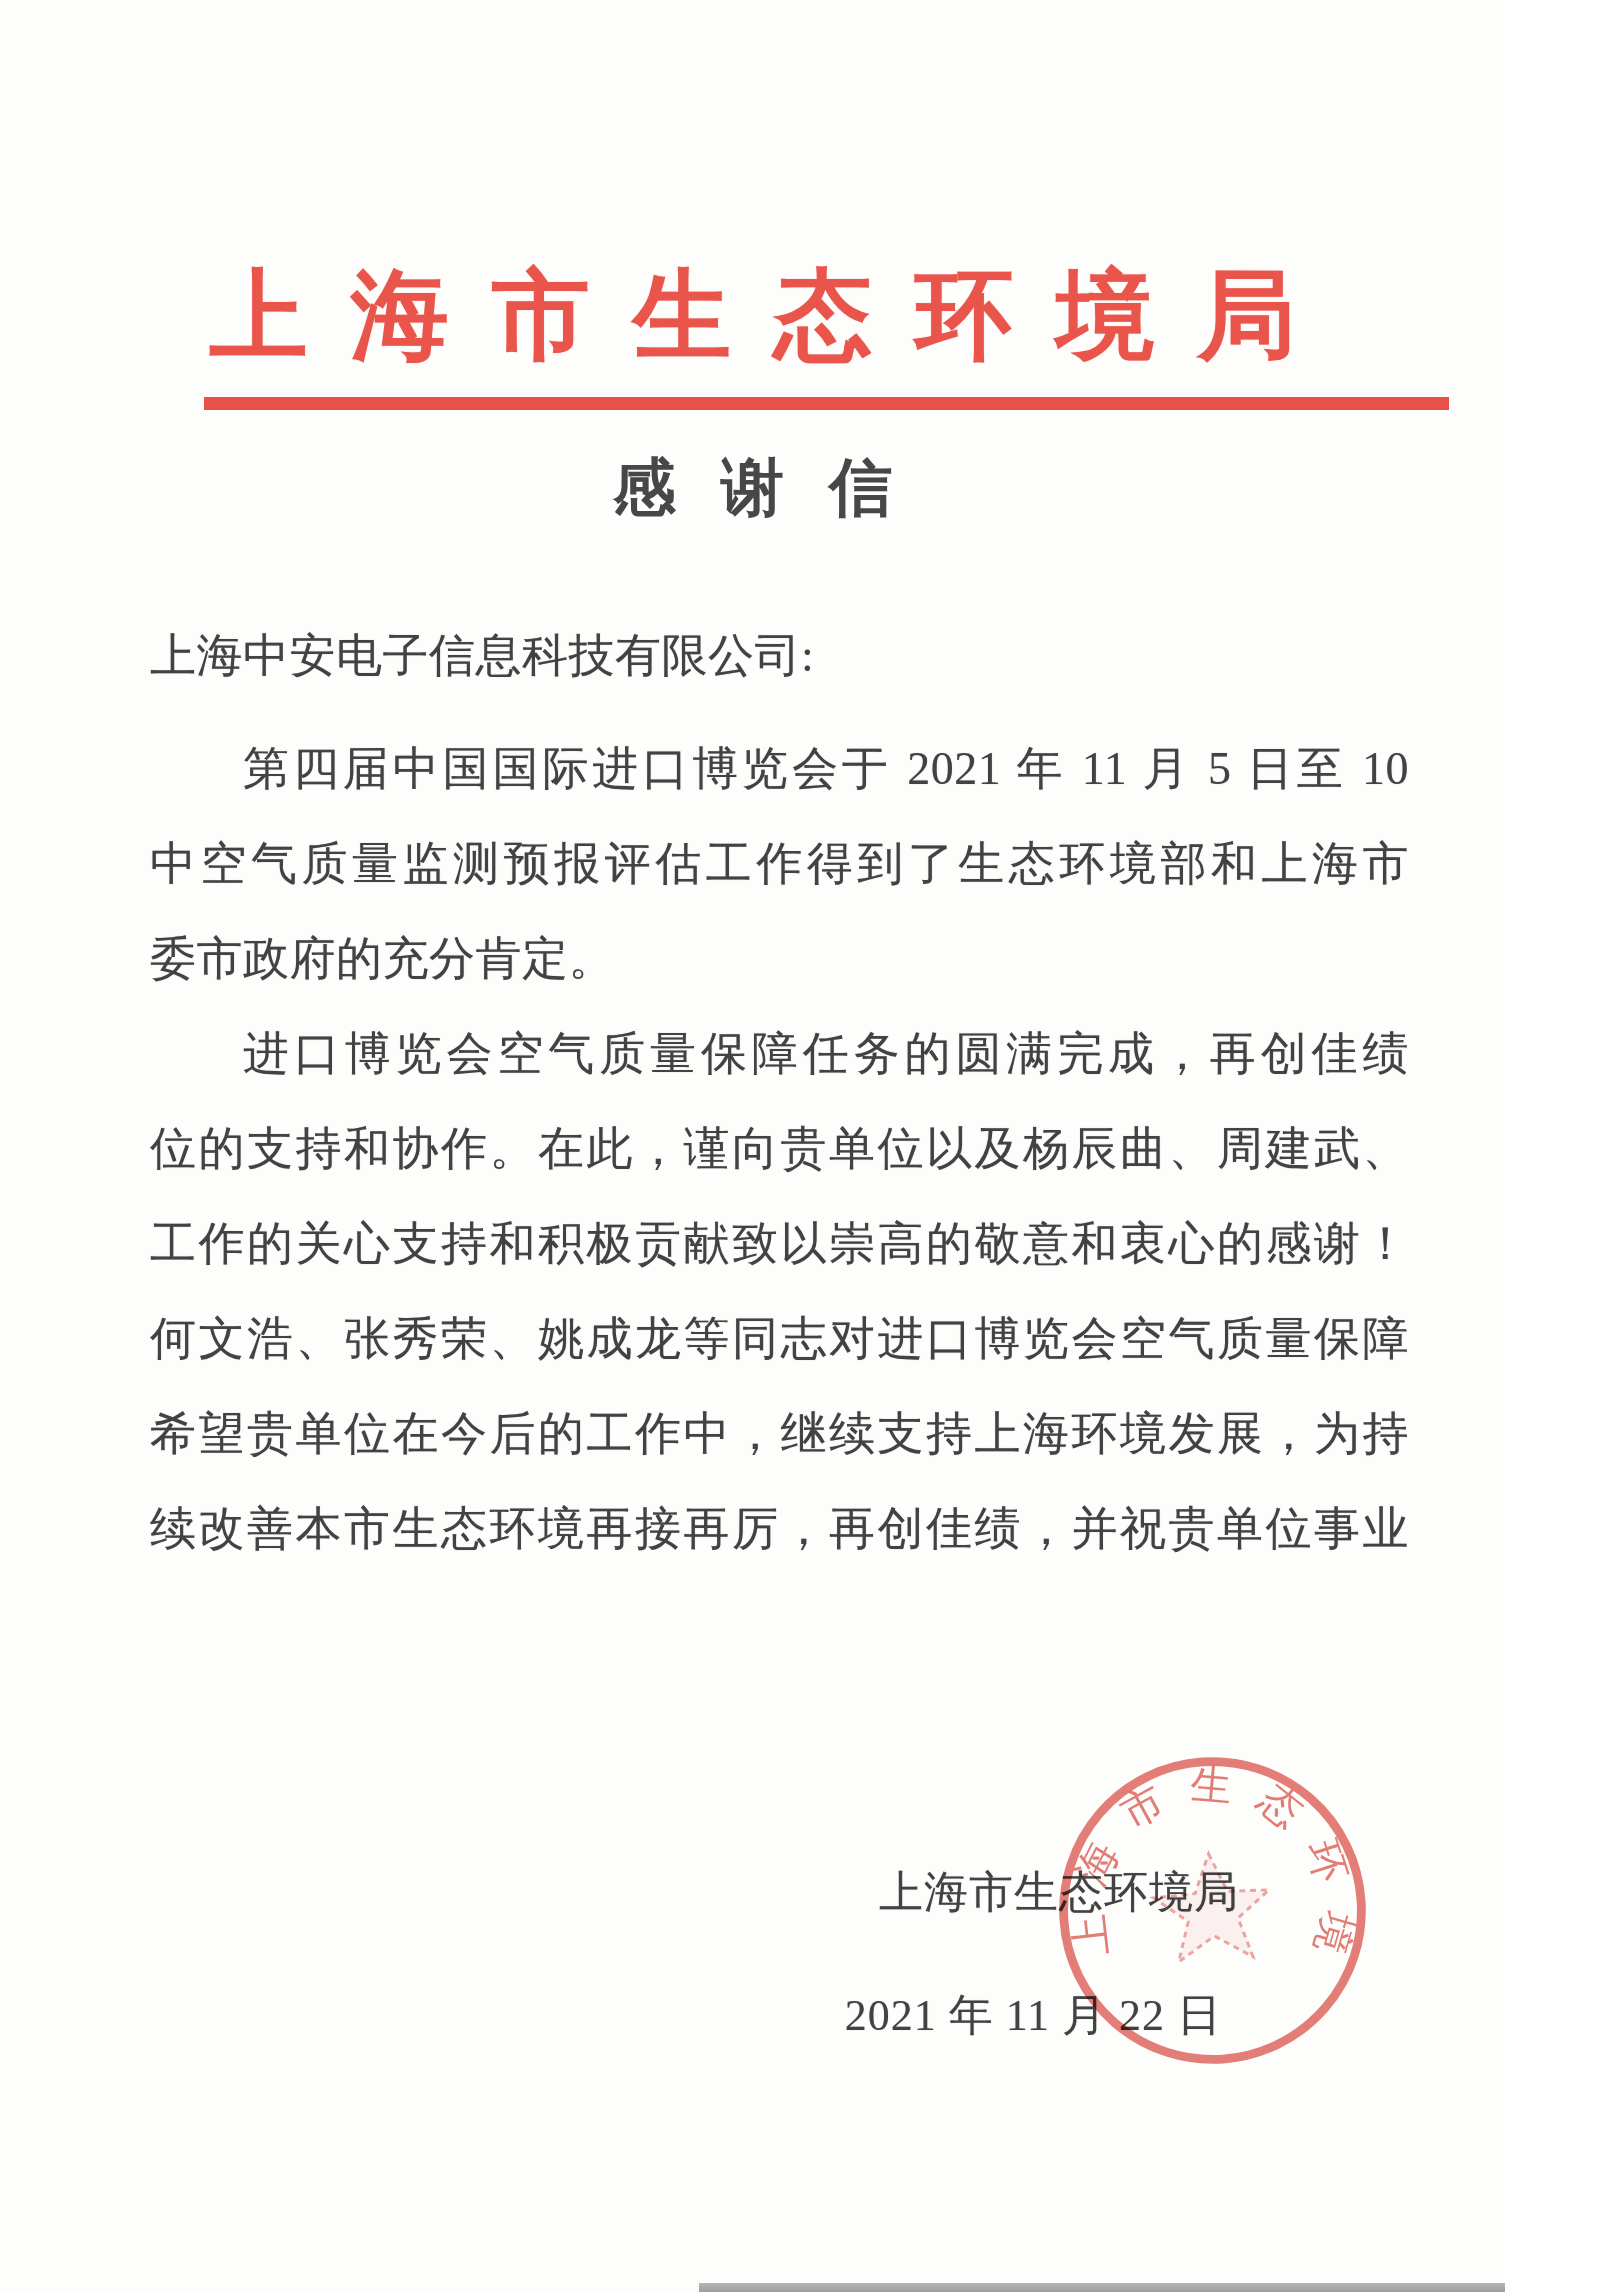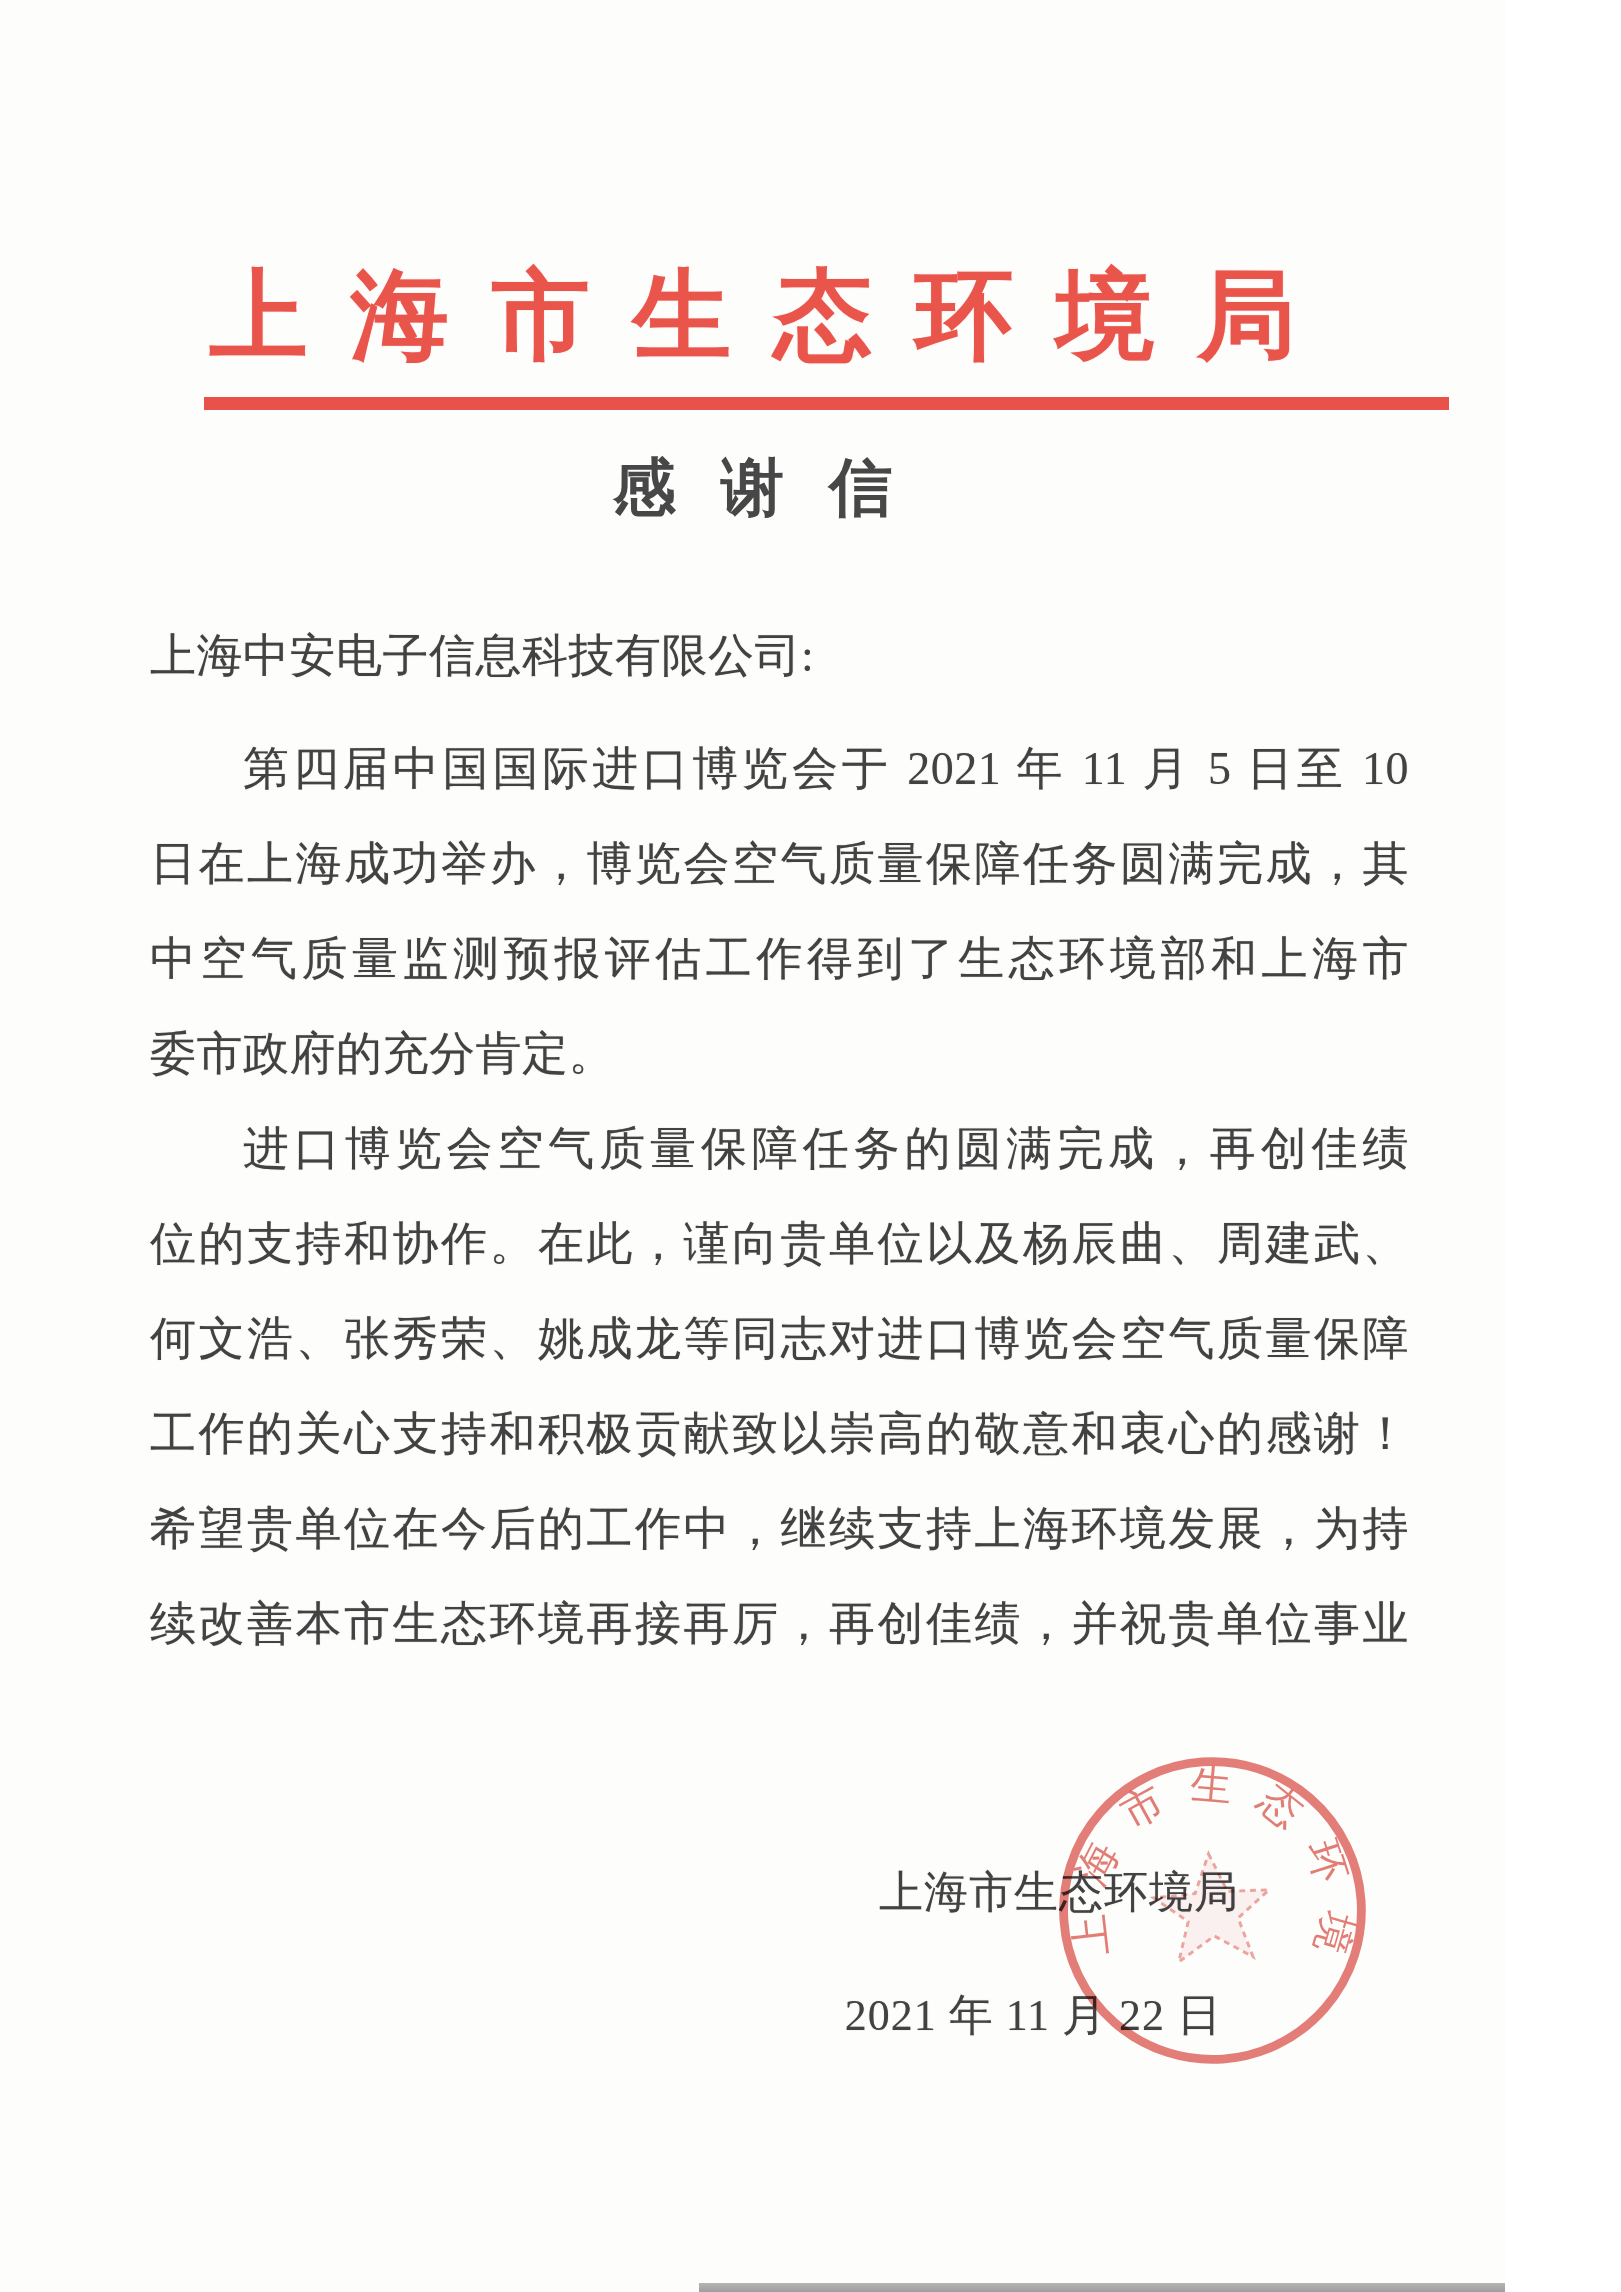--- a/index.html
+++ b/index.html
@@ -137,28 +137,27 @@
     <h1 class="org-name">上海市生态环境局</h1>
     <div class="red-rule"></div>
   </header>
 
   <h2 class="doc-title">感谢信</h2>
 
   <main class="letter-body">
     <p class="salutation">上海中安电子信息科技有限公司:</p>
 
     <p class="line first">第四届中国国际进口博览会于 2021 年 11 月 5 日至 10</p>
-    <p class="line">日在上海成功举办，博览会空气质量保障任务圆满完成，其</p>
     <p class="line">中空气质量监测预报评估工作得到了生态环境部和上海市</p>
     <p class="line last">委市政府的充分肯定。</p>
 
     <p class="line first">进口博览会空气质量保障任务的圆满完成，再创佳绩</p>
     <p class="line">位的支持和协作。在此，谨向贵单位以及杨辰曲、周建武、</p>
+    <p class="line">工作的关心支持和积极贡献致以崇高的敬意和衷心的感谢！</p>
     <p class="line">何文浩、张秀荣、姚成龙等同志对进口博览会空气质量保障</p>
-    <p class="line">工作的关心支持和积极贡献致以崇高的敬意和衷心的感谢！</p>
     <p class="line">希望贵单位在今后的工作中，继续支持上海环境发展，为持</p>
     <p class="line">续改善本市生态环境再接再厉，再创佳绩，并祝贵单位事业</p>
   </main>
 
   <p class="signature">上海市生态环境局</p>
 
   <p class="date">2021 年 11 月 22 日</p>
 
   <svg class="stamp" viewBox="-171 -171 342 342" xmlns="http://www.w3.org/2000/svg">
     <circle cx="0" cy="0" r="152" fill="none" stroke="#d9473d" stroke-width="9" opacity="0.85"></circle>

